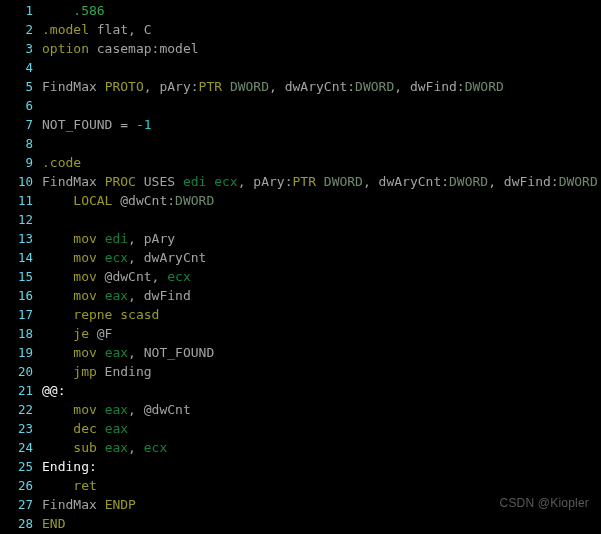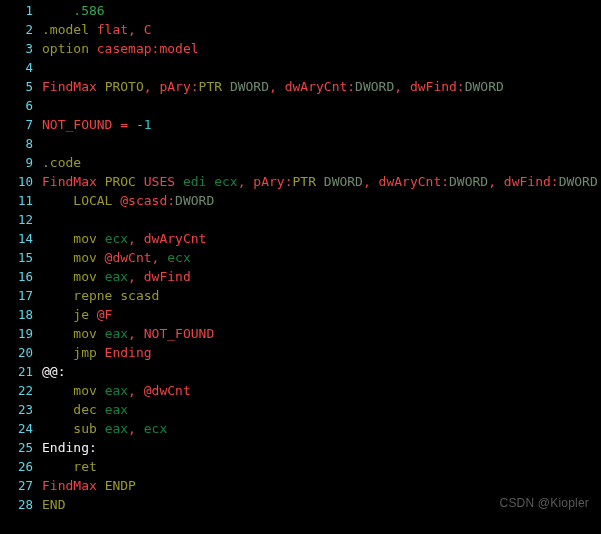--- a/index.html
+++ b/index.html
@@ -41,21 +41,21 @@
   }
   .line-content {
     flex: 1;
     padding-left: 9px;
     font-size: 13px;
     color: #f2f2f2;
     white-space: pre;
     overflow: hidden;
   }
   
-  .t-plain    { color: #ef4444; }
+  .t-plain    { color: #a3a3a3; }
   .t-keyword  { color: #9a9a2b; text-align: right; }
   .t-directive{ color: #32a852; }
   .t-register { color: #15803d; }
   .t-type     { color: #6f8a6f; }
   .t-number   { color: #2ec8c8; }
   .t-label    { color: #f4f4f4; }
 
   #watermark {
     position: absolute;
     right: 12px;
@@ -75,22 +75,23 @@
       <div class="code-row"><div class="gutter">1</div><div class="line-content"><span class="t-plain">    </span><span class="t-directive">.586</span></div></div>
       <div class="code-row"><div class="gutter">2</div><div class="line-content"><span class="t-plain"></span><span class="t-keyword">.model</span><span class="t-plain"> flat, C</span></div></div>
       <div class="code-row"><div class="gutter">3</div><div class="line-content"><span class="t-keyword">option</span><span class="t-plain"> casemap:model</span></div></div>
       <div class="code-row"><div class="gutter">4</div><div class="line-content"><span class="t-plain"></span></div></div>
       <div class="code-row"><div class="gutter">5</div><div class="line-content"><span class="t-plain">FindMax </span><span class="t-keyword">PROTO</span><span class="t-plain">, pAry:</span><span class="t-keyword">PTR</span><span class="t-plain"> </span><span class="t-type">DWORD</span><span class="t-plain">, dwAryCnt:</span><span class="t-type">DWORD</span><span class="t-plain">, dwFind:</span><span class="t-type">DWORD</span></div></div>
       <div class="code-row"><div class="gutter">6</div><div class="line-content"><span class="t-plain"></span></div></div>
       <div class="code-row"><div class="gutter">7</div><div class="line-content"><span class="t-plain">NOT_FOUND = </span><span class="t-number">-1</span></div></div>
       <div class="code-row"><div class="gutter">8</div><div class="line-content"><span class="t-plain"></span></div></div>
       <div class="code-row"><div class="gutter">9</div><div class="line-content"><span class="t-keyword">.code</span></div></div>
       <div class="code-row"><div class="gutter">10</div><div class="line-content"><span class="t-plain">FindMax </span><span class="t-keyword">PROC</span><span class="t-plain"> USES </span><span class="t-register">edi</span><span class="t-plain"> </span><span class="t-register">ecx</span><span class="t-plain">, pAry:</span><span class="t-keyword">PTR</span><span class="t-plain"> </span><span class="t-type">DWORD</span><span class="t-plain">, dwAryCnt:</span><span class="t-type">DWORD</span><span class="t-plain">, dwFind:</span><span class="t-type">DWORD</span></div></div>
-      <div class="code-row"><div class="gutter">11</div><div class="line-content"><span class="t-plain">    </span><span class="t-keyword">LOCAL</span><span class="t-plain"> @scasd:</span><span class="t-type">DWORD</span></div></div>
+      <div class="code-row"><div class="gutter">11</div><div class="line-content"><span class="t-plain">    </span><span class="t-keyword">LOCAL</span><span class="t-plain"> @dwCnt:</span><span class="t-type">DWORD</span></div></div>
       <div class="code-row"><div class="gutter">12</div><div class="line-content"><span class="t-plain"></span></div></div>
+      <div class="code-row"><div class="gutter">13</div><div class="line-content"><span class="t-plain">    </span><span class="t-keyword">mov</span><span class="t-plain"> </span><span class="t-register">edi</span><span class="t-plain">, pAry</span></div></div>
       <div class="code-row"><div class="gutter">14</div><div class="line-content"><span class="t-plain">    </span><span class="t-keyword">mov</span><span class="t-plain"> </span><span class="t-register">ecx</span><span class="t-plain">, dwAryCnt</span></div></div>
       <div class="code-row"><div class="gutter">15</div><div class="line-content"><span class="t-plain">    </span><span class="t-keyword">mov</span><span class="t-plain"> @dwCnt, </span><span class="t-register">ecx</span></div></div>
       <div class="code-row"><div class="gutter">16</div><div class="line-content"><span class="t-plain">    </span><span class="t-keyword">mov</span><span class="t-plain"> </span><span class="t-register">eax</span><span class="t-plain">, dwFind</span></div></div>
       <div class="code-row"><div class="gutter">17</div><div class="line-content"><span class="t-plain">    </span><span class="t-keyword">repne scasd</span></div></div>
       <div class="code-row"><div class="gutter">18</div><div class="line-content"><span class="t-plain">    </span><span class="t-keyword">je</span><span class="t-plain"> @F</span></div></div>
       <div class="code-row"><div class="gutter">19</div><div class="line-content"><span class="t-plain">    </span><span class="t-keyword">mov</span><span class="t-plain"> </span><span class="t-register">eax</span><span class="t-plain">, NOT_FOUND</span></div></div>
       <div class="code-row"><div class="gutter">20</div><div class="line-content"><span class="t-plain">    </span><span class="t-keyword">jmp</span><span class="t-plain"> Ending</span></div></div>
       <div class="code-row"><div class="gutter">21</div><div class="line-content"><span class="t-label">@@:</span></div></div>
       <div class="code-row"><div class="gutter">22</div><div class="line-content"><span class="t-plain">    </span><span class="t-keyword">mov</span><span class="t-plain"> </span><span class="t-register">eax</span><span class="t-plain">, @dwCnt</span></div></div>
       <div class="code-row"><div class="gutter">23</div><div class="line-content"><span class="t-plain">    </span><span class="t-keyword">dec</span><span class="t-plain"> </span><span class="t-register">eax</span></div></div>

